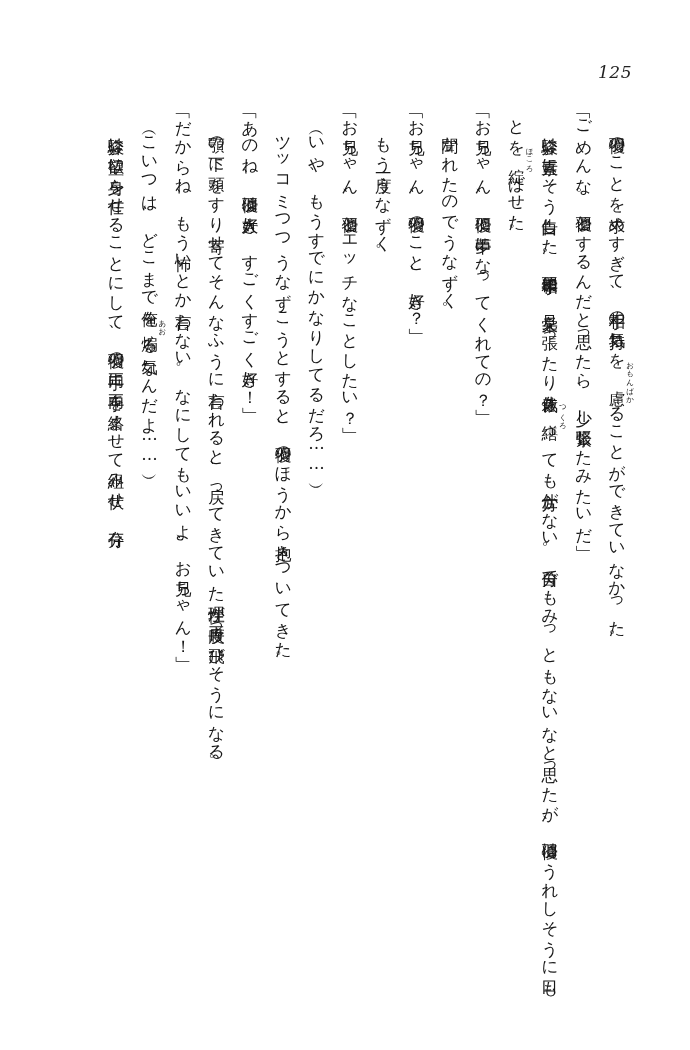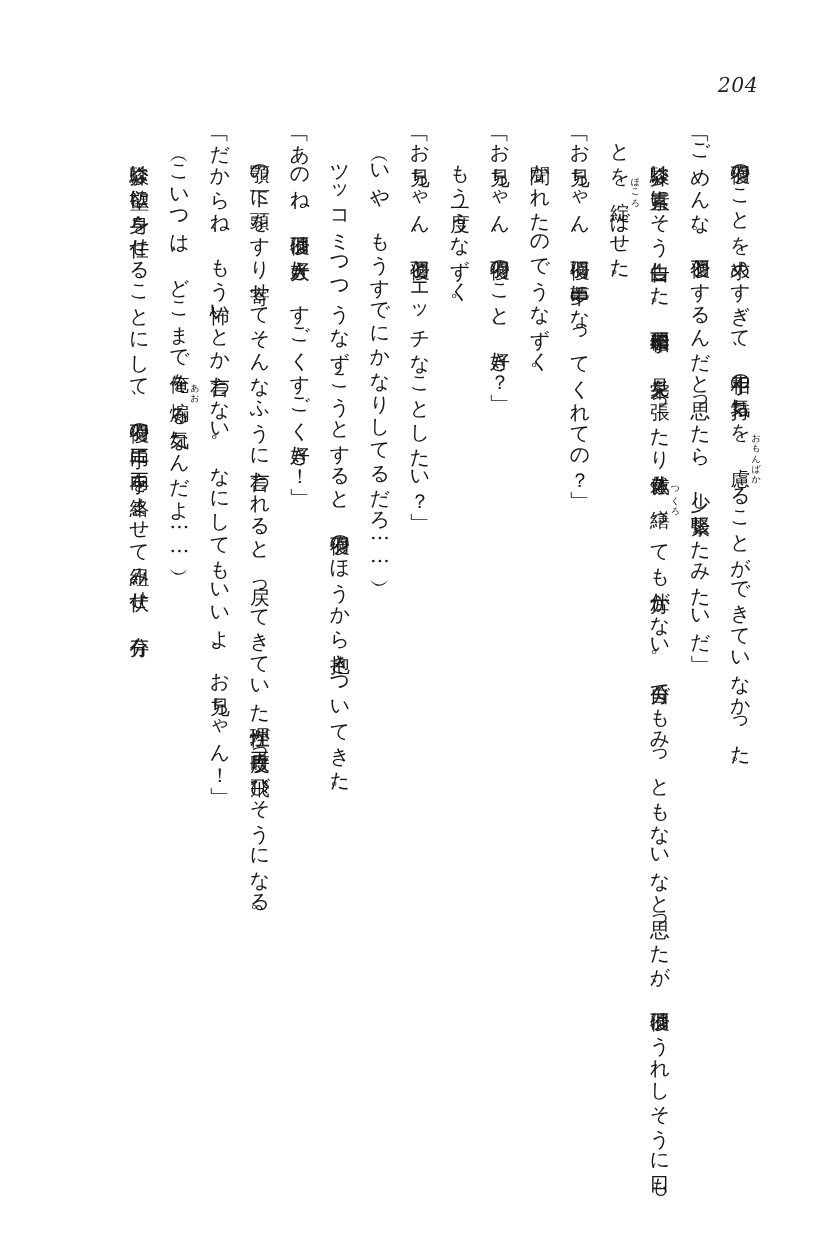--- a/index.html
+++ b/index.html
@@ -63,21 +63,21 @@
     font-size: 7.5px;
     letter-spacing: 0;
     line-height: 1;
   }
 </style>
 </head>
 <body>
 
 <div class="page">
 
-  <div class="page-number">204</div>
+  <div class="page-number">125</div>
 
   <div class="text-body">
 
     <p class="indent"><span>優羽のことを求めすぎて、相手の気持ちを</span><ruby><span>慮</span><rt>おもんばか</rt></ruby><span>ることができていなかった。</span></p>
 
     <p>「ごめんな。優羽とするんだと思ったら、少し緊張したみたいだ」</p>
 
     <p class="indent"><span>駿介は素直にそう告白した。優羽相手に、見栄を張ったり体裁を</span><ruby><span>繕</span><rt>つくろ</rt></ruby><span>っても仕方がない。自分でもみっともないなと思ったが、優羽はうれしそうに口もとを</span><ruby><span>綻</span><rt>ほころ</rt></ruby><span>ばせた。</span></p>
 
     <p>「お兄ちゃん、優羽に夢中になってくれての？」</p>

